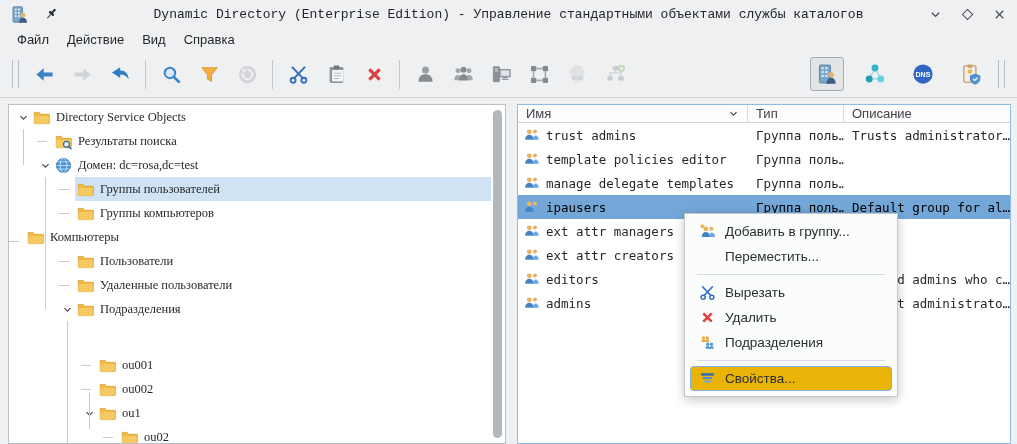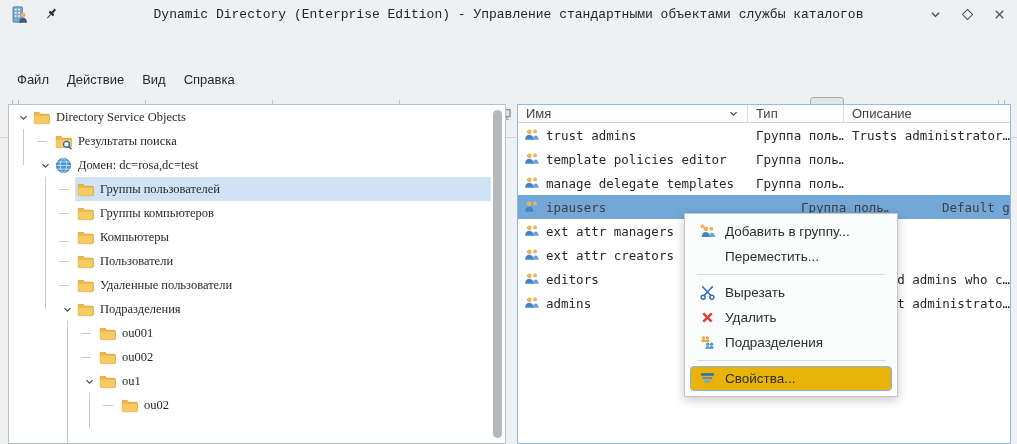--- a/index.html
+++ b/index.html
@@ -13,21 +13,21 @@
   .titlebar { position:relative; height:28px; display:flex; align-items:center; padding:0 10px;font-family:Liberation Mono, monospace; }
   .titlebar .app-ico { width:19px; height:19px; display:inline-flex; }
   .titlebar .pin-ico { width:16px; height:16px; margin-left:14px; display:inline-flex; }
   .titlebar .title {
     position:absolute; left:0; right:0; text-align:center;
     font-size:13px; color:#23262a; pointer-events:none; white-space:nowrap;
   }
   .win-controls { margin-left:auto; display:flex; gap:17px; align-items:center; z-index:2; }
   .win-controls span { width:15px; height:15px; display:inline-flex; cursor:pointer; }
   
-  .menubar { height:23px; display:flex; align-items:center; padding-left:8px; font-size:13px;margin-top:40px; }
+  .menubar { height:23px; display:flex; align-items:center; padding-left:8px; font-size:13px; }
   .menubar .mitem { padding:2px 9px; border-radius:3px; cursor:pointer; }
   
   .toolbar { height:47px; display:flex; align-items:center; padding:0 6px; border-bottom:1px solid #d2d4d6; }
   .grip { width:7px; height:28px; border-left:1px solid #b9bdc1; border-right:1px solid #b9bdc1; margin:0 6px; }
   .tb-group { display:flex; align-items:center; }
   .tbtn { width:34px; height:34px; display:flex; align-items:center; justify-content:center; border-radius:3px; margin:0 2px; cursor:pointer; }
   .tbtn.disabled { opacity:.38; cursor:default; }
   .tbtn.pressed { background:#e2e4e6; border:1px solid #a7acb1; }
   .tb-sep { width:1px; height:29px; background:#c5c8cb; margin:0 6px; }
   .tb-spacer { flex:1; }
@@ -55,21 +55,21 @@
   .tscroll { position:absolute; top:2px; bottom:2px; right:2px; width:10px; }
   .tscroll .thumb { position:absolute; top:3px; bottom:3px; left:0; width:9px; background:#b3b8bc; border-radius:5px; }
   
   .t-header { height:18px; display:flex; align-items:center; font-size:13px; color:#3e4348; border-bottom:1px solid #ccd2d7; background:#fdfdfe; }
   .t-header .hc { height:100%; display:flex; align-items:center; padding-left:8px; }
   .t-header .hc .sort { margin-left:auto; margin-right:7px; width:13px; height:13px; display:inline-flex; }
   .hc-name { width:230px; border-right:1px solid #d8dbde; }
   .hc-type { width:96px; border-right:1px solid #d8dbde; }
   .hc-desc { flex:1; }
   .row { height:24px; display:flex; align-items:center; font-family:"DejaVu Sans Mono", monospace; font-size:12.5px; color:#24282b; }
-  .row.sel { background:#72a7d8; color:#404040;gap:45px; }
+  .row.sel { background:#72a7d8; color:#000000; }
   .c-name { width:230px; display:flex; align-items:center; gap:6px; padding-left:6px; overflow:hidden; white-space:nowrap; }
   .c-name .ricon { width:16px; height:16px; flex:none; display:inline-flex; }
   .c-type { width:96px; overflow:hidden; white-space:nowrap; padding-left:8px; }
   .c-desc { flex:1; overflow:hidden; white-space:nowrap; padding-left:8px; }
   
   .ctx-menu {
     position:absolute; left:684px; top:213px; width:214px; z-index:20;
     background:#fbfcfc; border:1px solid #c2c6ca; box-shadow:0 3px 10px rgba(0,0,0,.22);
     padding:5px 3px;
   }
@@ -366,21 +366,21 @@
           <span class="hl">
             <span class="ticon">
               <svg width="17" height="17" viewBox="0 0 16 16">
                 <path d="M1.2 3.2 h4.6 l1.4 1.8 h7.6 a.6.6 0 0 1 .6.6 v7.2 a1 1 0 0 1 -1 1 H2.2 a1 1 0 0 1 -1-1z" fill="#f0ba45" stroke="#d49c2c" stroke-width=".7"></path>
                 <path d="M1.2 6.6 h13.6 v6.2 a1 1 0 0 1 -1 1 H2.2 a1 1 0 0 1 -1-1z" fill="#f6ca62"></path>
               </svg>
             </span>
             <span>Группы компьютеров</span>
           </span>
         </div>
-        <div class="trow" style="padding-left: 50px; align-items: flex-end;">
+        <div class="trow" style=" align-items: flex-end;">
           <span class="slot">
             <span class="tick"></span>
           </span>
           <span class="hl">
             <span class="ticon">
               <svg width="17" height="17" viewBox="0 0 16 16">
                 <path d="M1.2 3.2 h4.6 l1.4 1.8 h7.6 a.6.6 0 0 1 .6.6 v7.2 a1 1 0 0 1 -1 1 H2.2 a1 1 0 0 1 -1-1z" fill="#f0ba45" stroke="#d49c2c" stroke-width=".7"></path>
                 <path d="M1.2 6.6 h13.6 v6.2 a1 1 0 0 1 -1 1 H2.2 a1 1 0 0 1 -1-1z" fill="#f6ca62"></path>
               </svg>
             </span>
@@ -424,21 +424,21 @@
           <span class="hl">
             <span class="ticon">
               <svg width="17" height="17" viewBox="0 0 16 16">
                 <path d="M1.2 3.2 h4.6 l1.4 1.8 h7.6 a.6.6 0 0 1 .6.6 v7.2 a1 1 0 0 1 -1 1 H2.2 a1 1 0 0 1 -1-1z" fill="#f0ba45" stroke="#d49c2c" stroke-width=".7"></path>
                 <path d="M1.2 6.6 h13.6 v6.2 a1 1 0 0 1 -1 1 H2.2 a1 1 0 0 1 -1-1z" fill="#f6ca62"></path>
               </svg>
             </span>
             <span>Подразделения</span>
           </span>
         </div>
-        <div class="trow" style="padding-left: 72px;">
+        <div class="trow" style="padding-left: 72px; margin-top: 32px;">
           <span class="slot">
             <span class="tick"></span>
           </span>
           <span class="hl">
             <span class="ticon">
               <svg width="17" height="17" viewBox="0 0 16 16">
                 <path d="M1.2 3.2 h4.6 l1.4 1.8 h7.6 a.6.6 0 0 1 .6.6 v7.2 a1 1 0 0 1 -1 1 H2.2 a1 1 0 0 1 -1-1z" fill="#f0ba45" stroke="#d49c2c" stroke-width=".7"></path>
                 <path d="M1.2 6.6 h13.6 v6.2 a1 1 0 0 1 -1 1 H2.2 a1 1 0 0 1 -1-1z" fill="#f6ca62"></path>
               </svg>
             </span>

